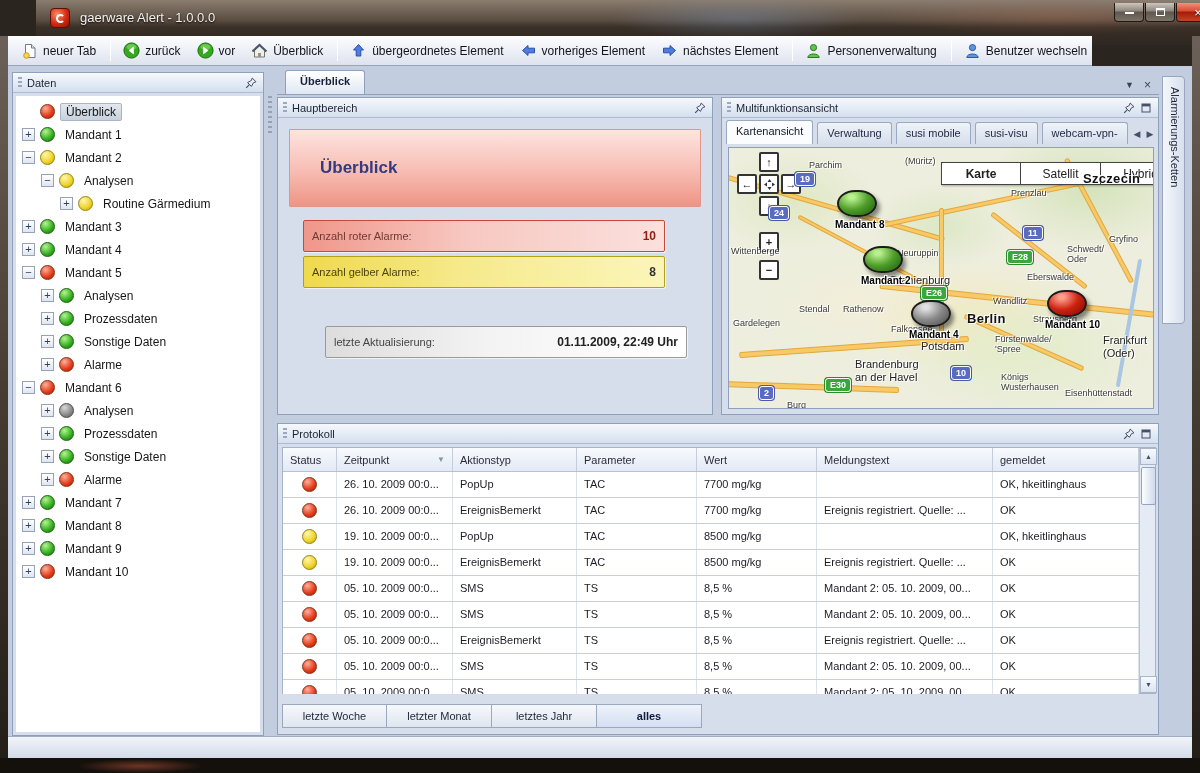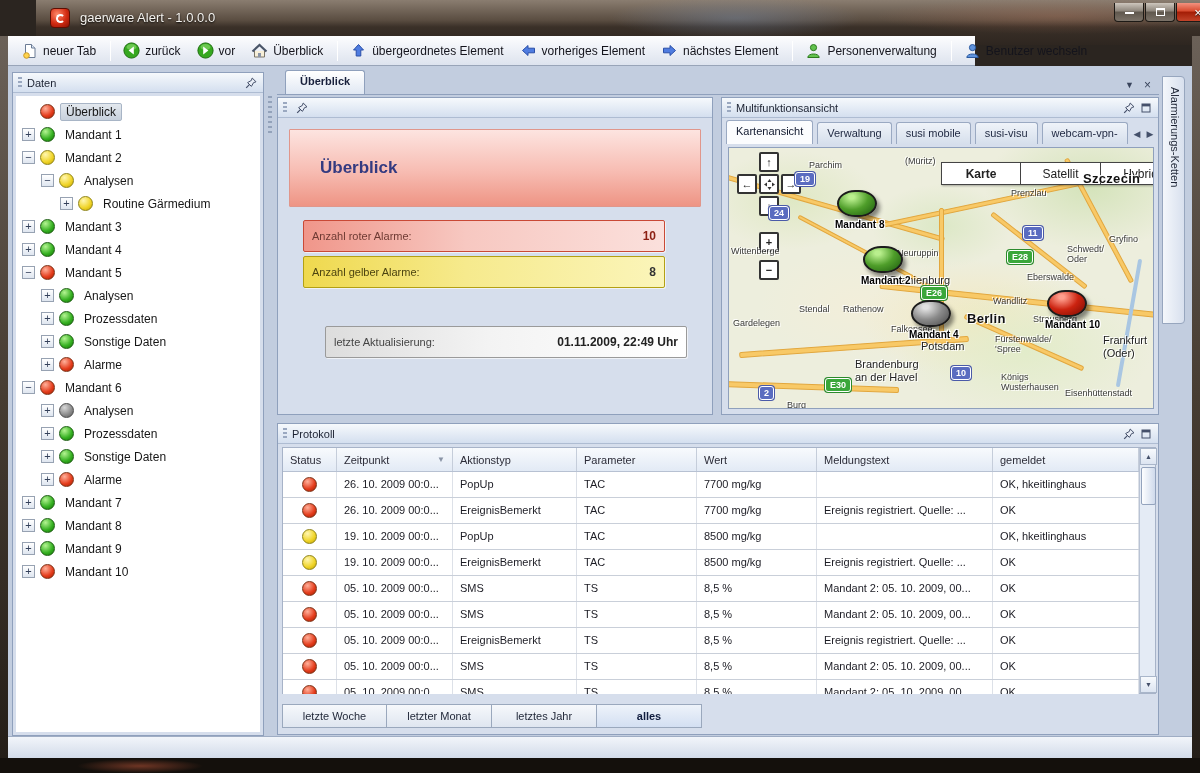--- a/index.html
+++ b/index.html
@@ -27,21 +27,21 @@
   .max-glyph { width:9px; height:8px; border:1px solid #fff; border-top:2px solid #fff; display:block; }
   .min-glyph { width:9px; height:3px; border-bottom:2px solid #fff; display:block; }
 
   .frame-l { position:absolute; left:0; top:36px; width:8px; height:722px; background:linear-gradient(180deg,#6b6158,#463c32 50%,#241e18); }
   .frame-r { position:absolute; right:0; top:36px; width:8px; height:722px; background:linear-gradient(180deg,#6b6158,#463c32 50%,#241e18); }
   .desktop-bottom { position:absolute; left:0; top:758px; width:1200px; height:15px; background:#14100c; }
   .desktop-bottom:before { content:""; position:absolute; inset:0;
     background:radial-gradient(ellipse 90px 10px at 140px 8px, rgba(200,90,60,.5), transparent 70%); }
 
   
-  .toolbar { position:absolute; left:8px; top:36px; width:967px; height:30px;
+  .toolbar { position:absolute; left:8px; top:36px; width:1084px; height:30px;
     background:linear-gradient(180deg,#fdfdfe,#eef1f7 45%,#dde3ee); border-bottom:1px solid #98a4b8;
     display:flex; align-items:center; padding:0 6px; }
   .tb-btn { display:flex; align-items:center; gap:5px; padding:3px 8px 3px 6px; border:1px solid transparent; border-radius:3px; cursor:default; }
   .tb-lb { font-size:12px; color:#14141c; white-space:nowrap; }
   .tb-ic { display:flex; width:17px; height:17px; align-items:center; justify-content:center; }
   .tb-sep { width:1px; height:20px; background:#b9bfc9; border-right:1px solid #fff; margin:0 5px; }
 
   
   .client { position:absolute; left:8px; top:66px; width:1184px; height:692px; background:#c2cddf; }
   .statusbar { position:absolute; left:8px; top:736px; width:1184px; height:22px;
@@ -412,20 +412,21 @@
   <div class="tabstrip-btn" style="left:1122px;">
       <span>▼</span>
     </div>
   <div class="tabstrip-btn" style="left:1140px;font-size:12px;">
       <span>×</span>
     </div>
 
   <div class="panel" style="left:277px;top:97px;width:436px;height:318px;">
     <div class="caption">
       <span class="grip"></span>
+      <span class="cap-title">Hauptbereich</span>
       <span class="cap-ic pin">
           <svg width="12" height="12" viewBox="0 0 12 12">
             <path d="M7.2 1 L11 4.8 L8.6 5.6 L6.4 9.4 L2.6 5.6 L6.4 3.4 Z" fill="#e8edf6" stroke="#45506a"></path>
             <path d="M4.6 7.4 L1.2 10.8" stroke="#45506a" stroke-width="1.2"></path>
           </svg>
         </span>
     </div>
     <div id="hb-body">
       <div class="hb-header">
         <span>Überblick</span>

